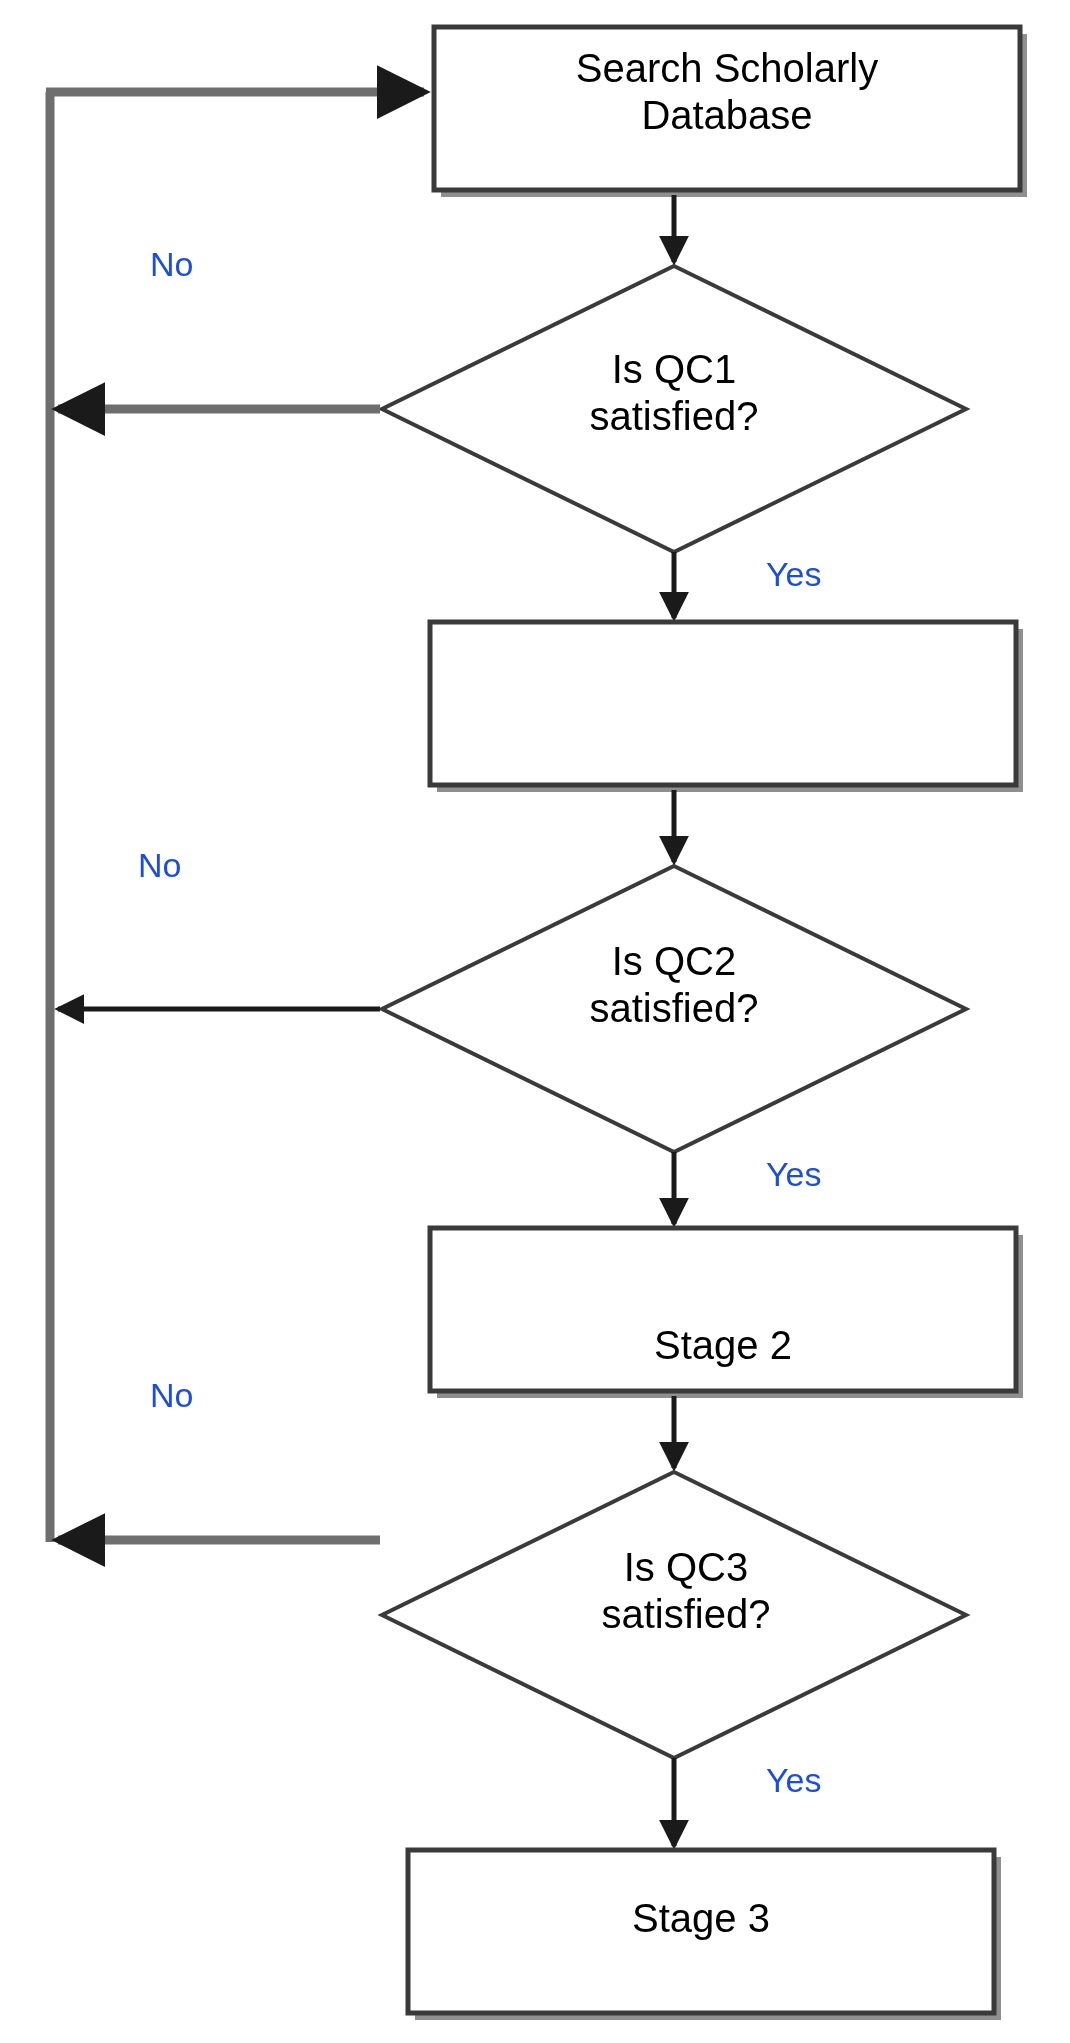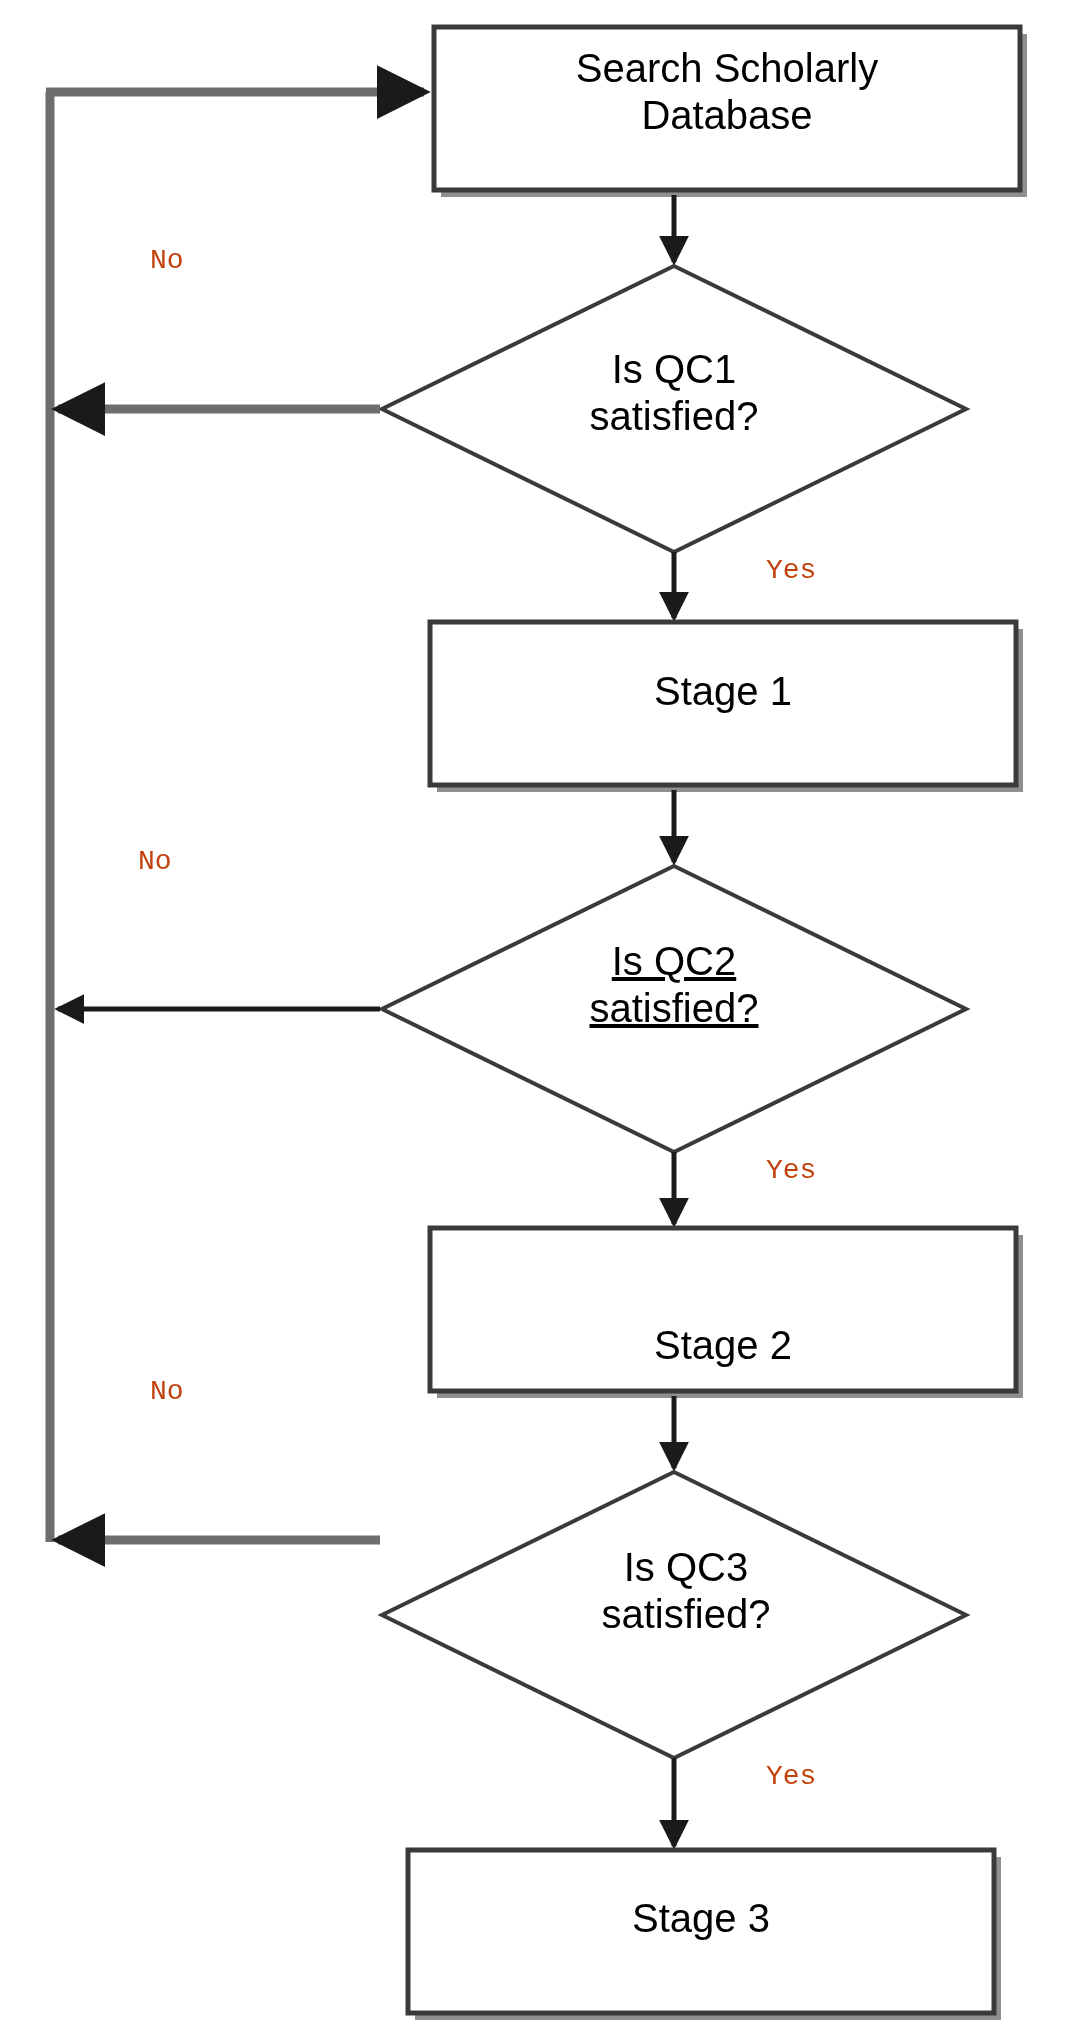--- a/index.html
+++ b/index.html
@@ -29,23 +29,23 @@
     text-align: center;
     color: #000000;
     font-family: "Liberation Sans", sans-serif;
     font-size: 40px;
     line-height: 1.18;
     white-space: pre-line;
     pointer-events: none;
   }
   .edge-label {
     position: absolute;
-    color: #c2410c;
-    font-family: Liberation Mono, monospace;
-    font-size: 28px;
+    color: #1d4ed8;
+    font-family: Liberation Sans, sans-serif;
+    font-size: 34px;
     line-height: 1;
   }
 </style>
 </head>
 <body>
 
 <div id="canvas">
 
   <svg id="flow-svg" viewBox="0 0 1070 2043">
     <defs>
@@ -132,23 +132,22 @@
       <rect x="408" y="1850" width="586" height="163" fill="#ffffff" stroke="#3a3a3a" stroke-width="5"></rect>
     </g>
   </svg>
 
   <div class="node-label" style="left:434px; top:45px; width:586px;">Search Scholarly
 Database</div>
 
   <div class="node-label" style="left:382px; top:346px; width:584px;">Is QC1
 satisfied?</div>
 
-  <div class="node-label" style="left:430px; top:668px; width:586px;">Stage 1</div>
 
-  <div class="node-label" style="left:382px; top:938px; width:584px;text-decoration:underline;">Is QC2
+  <div class="node-label" style="left:382px; top:938px; width:584px;">Is QC2
 satisfied?</div>
 
   <div class="node-label" style="left:430px; top:1290px; width:586px;margin-top:32px;">Stage 2</div>
 
   <div class="node-label" style="left:394px; top:1544px; width:584px;">Is QC3
 satisfied?</div>
 
   <div class="node-label" style="left:408px; top:1895px; width:586px;">Stage 3</div>
 
   <div class="edge-label" style="left:150px; top:247px;">No</div>

